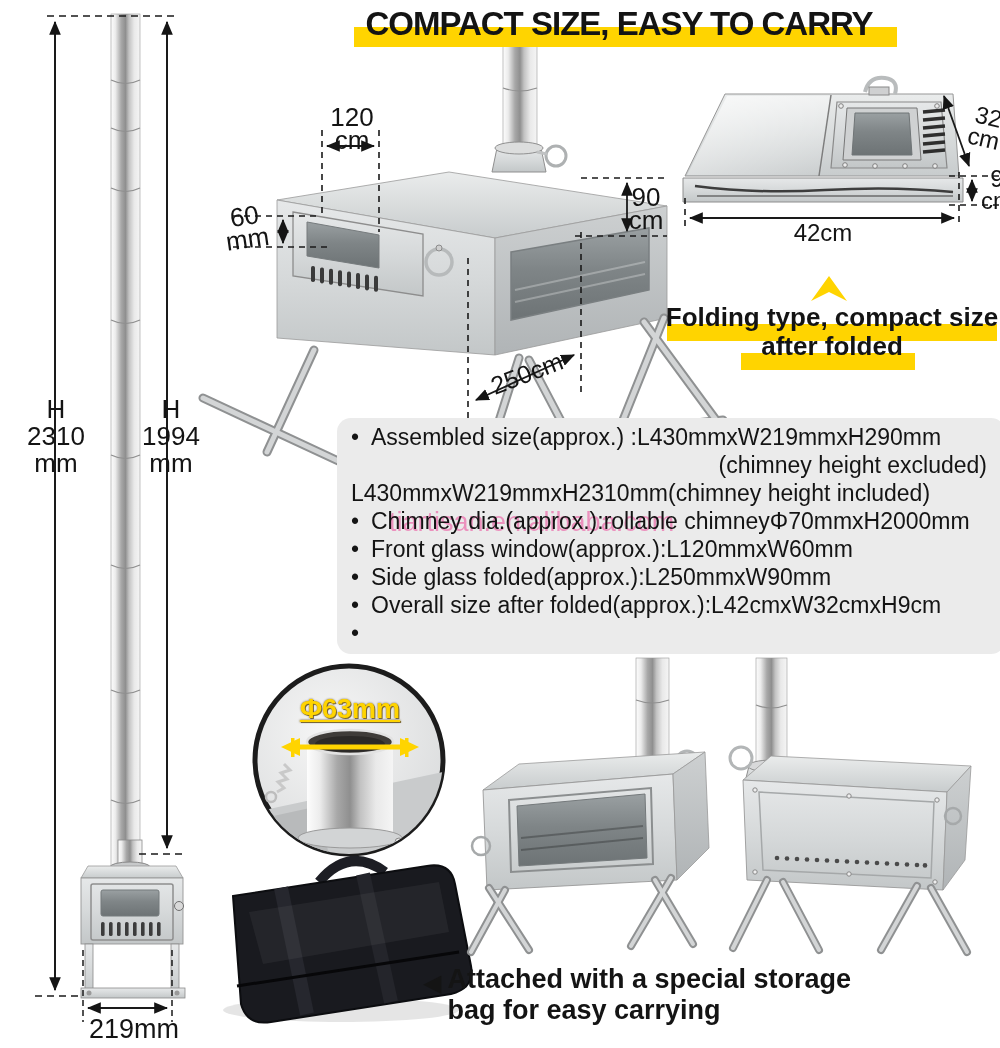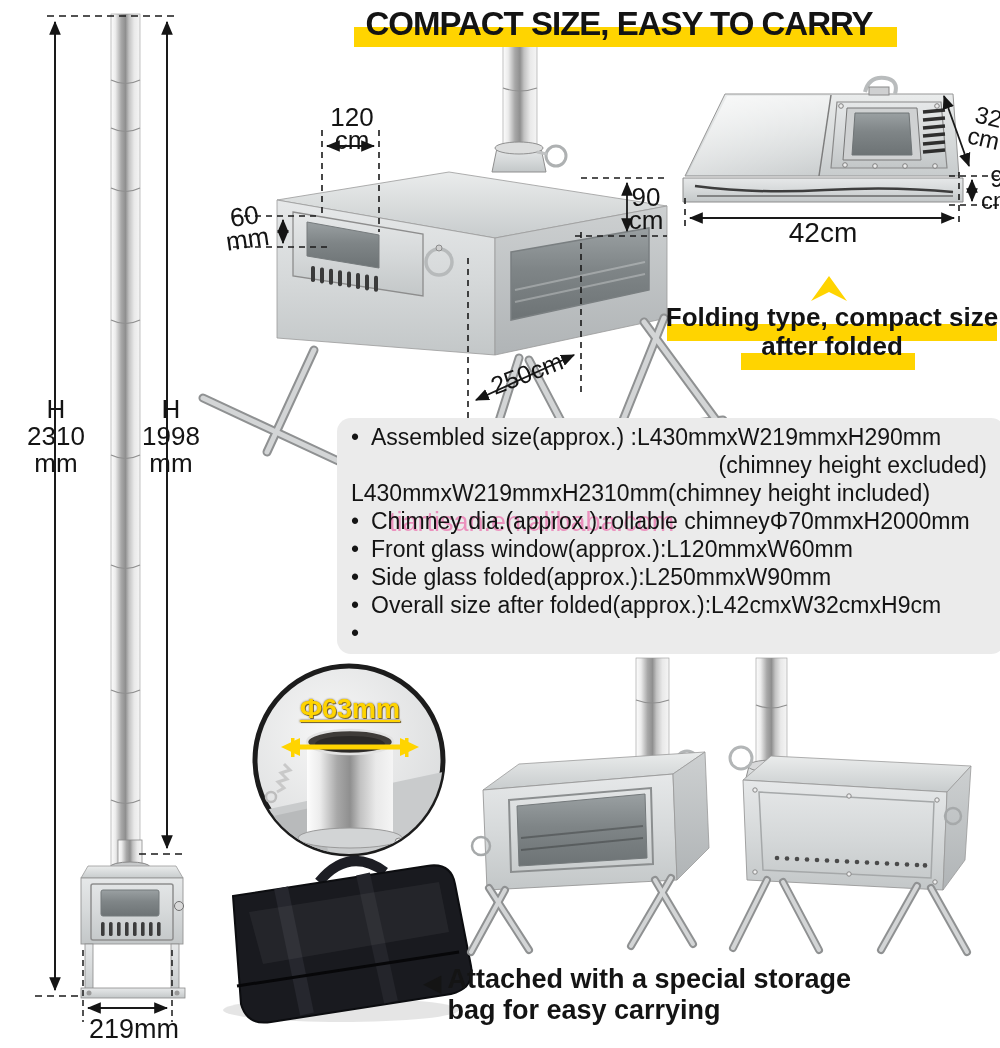--- a/index.html
+++ b/index.html
@@ -338,21 +338,21 @@
   <div class="abs title-bar"></div>
   <div class="abs title">COMPACT SIZE, EASY TO CARRY</div>
 
   <div class="abs hlab" style="left:8px;top:396px;width:58px;">
     <div>H</div>
     <div>2310</div>
     <div>mm</div>
   </div>
   <div class="abs hlab" style="left:120px;top:396px;width:64px;">
     <div>H</div>
-    <div>1998</div>
+    <div>1994</div>
     <div>mm</div>
   </div>
 
   <div class="abs dim" style="left:303px;top:106px;width:60px;">
     <div>120</div>
     <div>cm</div>
   </div>
   <div class="abs dim rot-60" style="left:198px;top:205px;width:58px;">
     <div>60</div>
     <div>mm</div>
@@ -364,21 +364,21 @@
   <div class="abs dim rot-250" style="left:462px;top:362px;width:92px;">250cm</div>
 
   <div class="abs dim rot-32" style="left:944px;top:106px;width:46px;font-size:24px;line-height:22px;">
     <div>32</div>
     <div>cm</div>
   </div>
   <div class="abs dim" style="left:960px;top:168px;width:36px;font-size:24px;line-height:22px;">
     <div>9</div>
     <div>cm</div>
   </div>
-  <div class="abs dim" style="left:768px;top:221px;width:72px;font-size:28px;">42cm</div>
+  <div class="abs dim" style="left:768px;top:221px;width:72px;font-size:24px;">42cm</div>
 
   <div class="abs fold-bar1"></div>
   <div class="abs fold-bar2"></div>
   <div class="abs fold-note" style="top:302px;">Folding type, compact size</div>
   <div class="abs fold-note" style="top:331px;">after folded</div>
 
   <div class="abs panel"></div>
   <div class="abs watermark">tiartisan.en.alibaba.com</div>
 
   <div class="abs specs">

